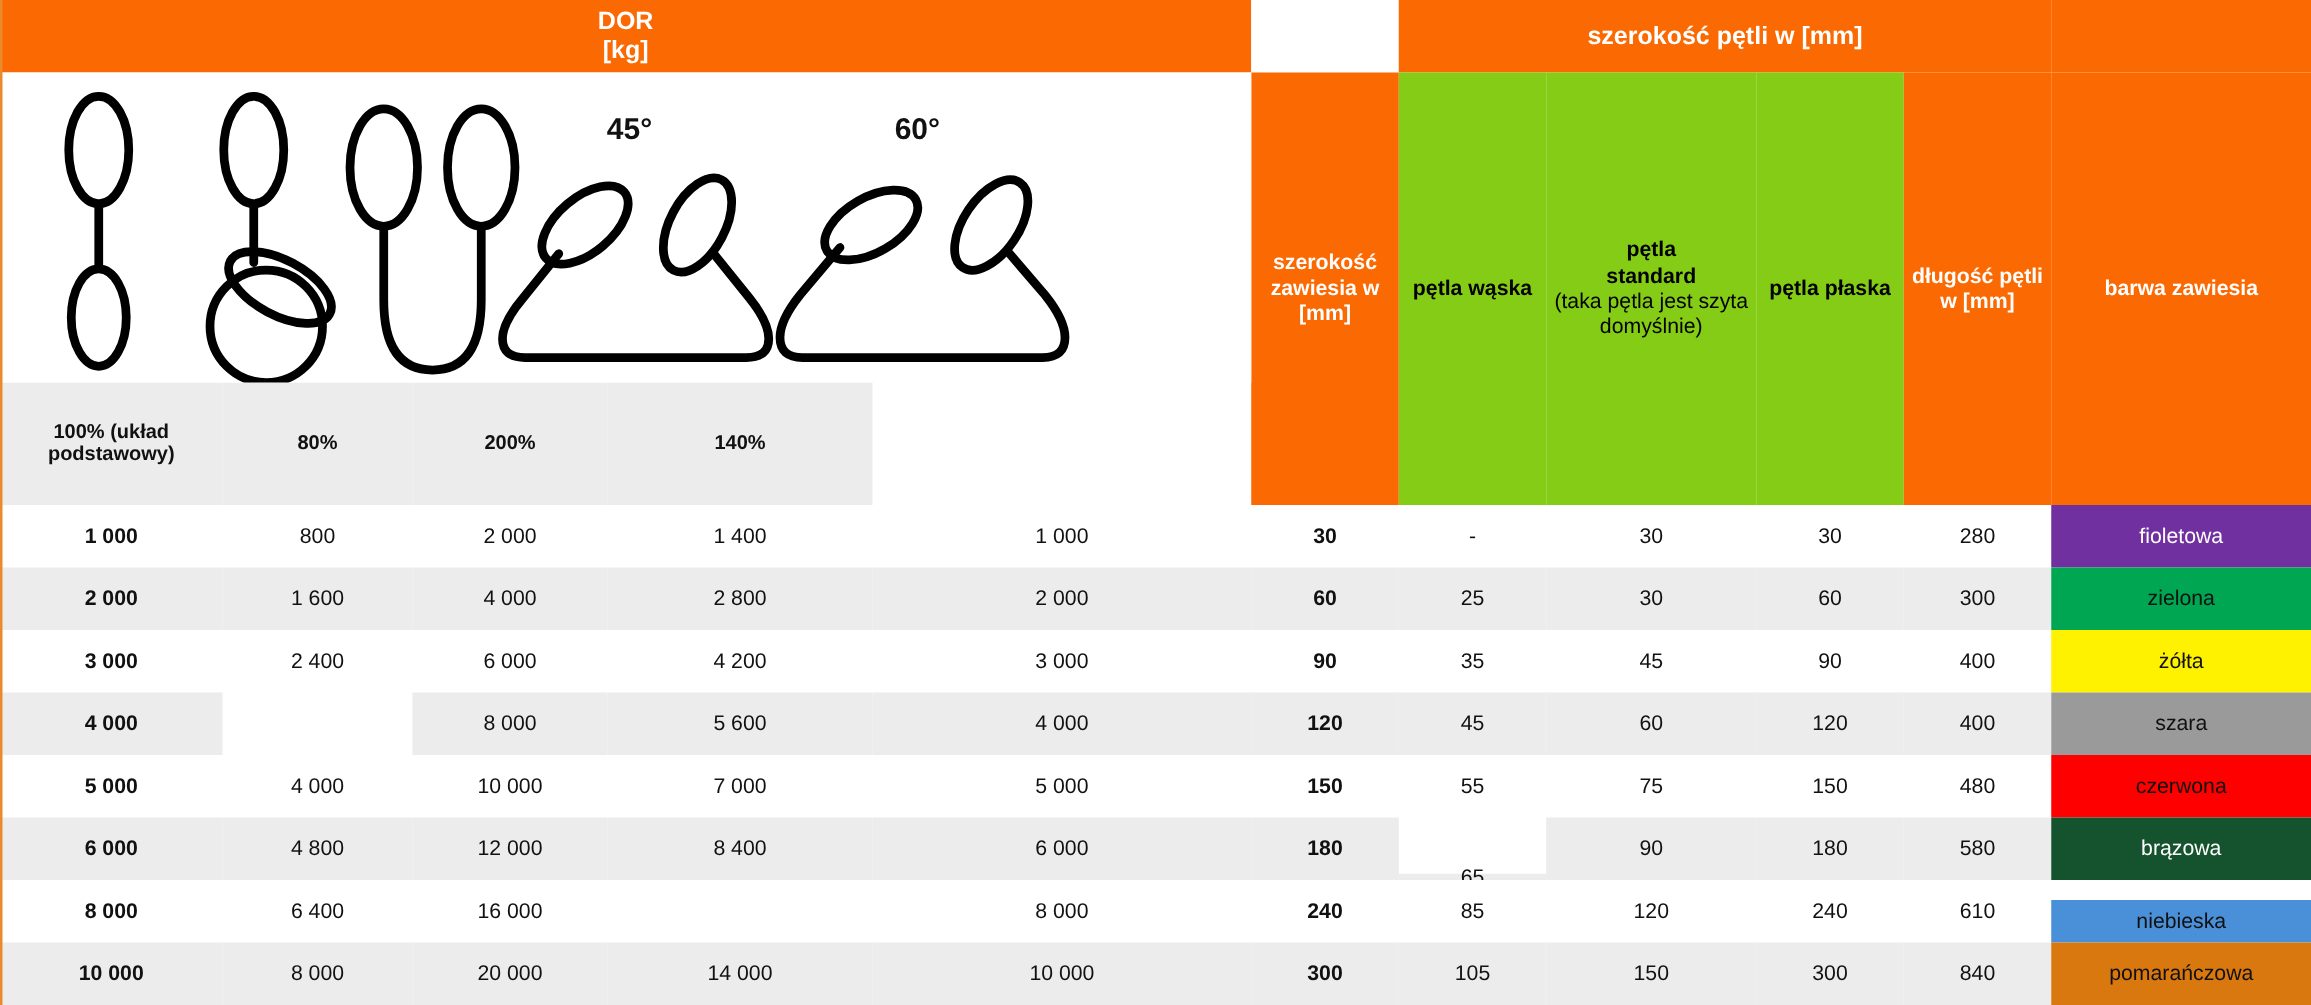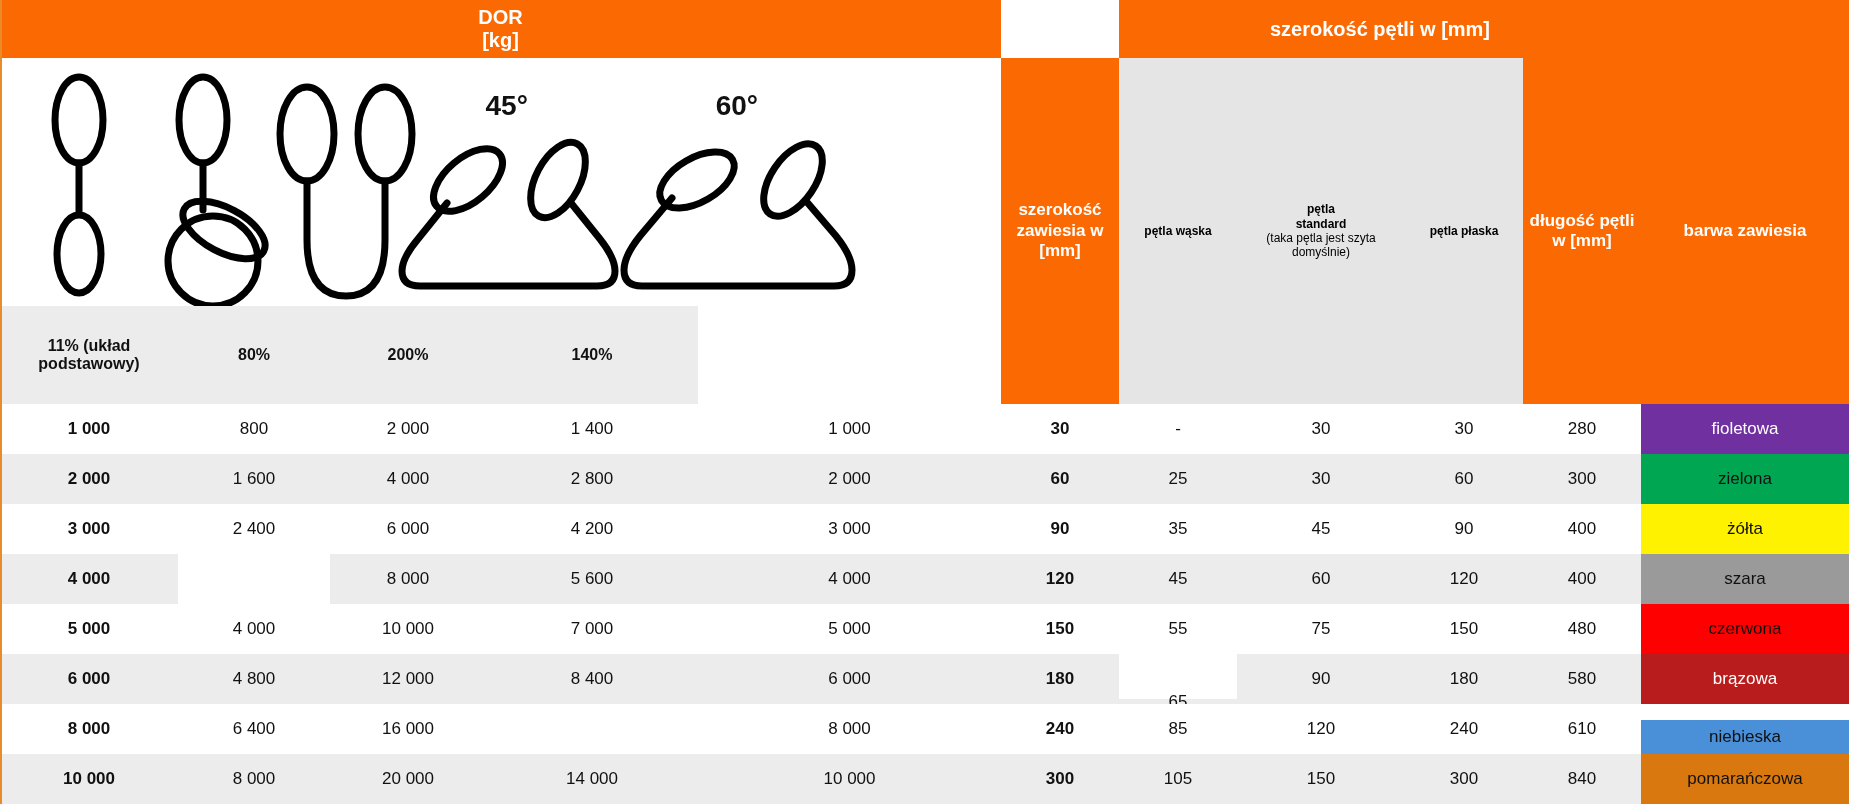--- a/index.html
+++ b/index.html
@@ -14,30 +14,30 @@
   }
 
   .cell{display:flex;align-items:center;justify-content:center;text-align:center;
         font-size:17px;color:#111;box-sizing:border-box;}
 
   .orange{background:#FB6A02;color:#ffffff;font-weight:bold;}
   .white{background:#ffffff;}
   .gray{background:#ECECEC;}
   .hdr-title{font-size:20px;line-height:1.15;font-weight:bold;}
   .hdr-sub{font-size:17px;line-height:1.2;font-weight:bold;}
-  .hdr-black{background:#e5e5e5;color:#000;font-weight:bold;font-size:12px;line-height:1.2;}
+  .hdr-black{background:#84cc16;color:#000;font-weight:bold;font-size:17px;line-height:1.2;}
   .hdr-black .norm{font-weight:normal;}
   .pct{font-size:16px;font-weight:bold;color:#111;}
   .colorcell{color:#111;font-size:17px;}
 
   
   .diagband{grid-column:1 / span 5;grid-row:2;background:#ffffff;position:relative;}
   .diagband svg{position:absolute;left:0;top:0;width:100%;height:100%;}
 
-  .deg{position:absolute;font-weight:bold;font-size:28px;color:#111;}
+  .deg{position:absolute;font-weight:bold;font-size:24px;color:#111;}
 
   
   #page:after{content:"";position:absolute;inset:0;pointer-events:none;
               border-left:2px solid #E98A2B;border-right:0;}
 </style>
 </head>
 <body>
 
 <div id="page">
   <div class="tbl">
@@ -93,21 +93,21 @@
       <span>standard</span>
       <span class="norm">(taka pętla jest szyta domyślnie)</span>
     </div>
 
     <div class="cell hdr-black" style="grid-column:9;grid-row:2 / span 2;">pętla płaska</div>
 
     <div class="cell orange hdr-sub" style="grid-column:10;grid-row:2 / span 2;">długość pętli w [mm]</div>
 
     <div class="cell orange hdr-sub" style="grid-column:11;grid-row:2 / span 2;">barwa zawiesia</div>
 
-    <div class="cell gray pct" style="grid-column:1;grid-row:3;">11% (układ podstawowy)</div>
+    <div class="cell gray pct" style="grid-column:1;grid-row:3;">100% (układ podstawowy)</div>
     <div class="cell gray pct" style="grid-column:2;grid-row:3;">80%</div>
     <div class="cell gray pct" style="grid-column:3;grid-row:3;">200%</div>
     <div class="cell gray pct" style="grid-column:4;grid-row:3;">140%</div>
 
   <div class="cell white" style="grid-area: 4 / 1;;font-weight:bold;">1 000</div>
       <div class="cell white" style="grid-area: 4 / 2;">800</div>
       <div class="cell white" style="grid-area: 4 / 3;">2 000</div>
       <div class="cell white" style="grid-area: 4 / 4;">1 400</div>
       <div class="cell white" style="grid-area: 4 / 5;">1 000</div>
       <div class="cell white" style="grid-area: 4 / 6;;font-weight:bold;">30</div>
@@ -162,21 +162,21 @@
       <div class="cell gray" style="grid-area: 9 / 1;;font-weight:bold;">6 000</div>
       <div class="cell gray" style="grid-area: 9 / 2;">4 800</div>
       <div class="cell gray" style="grid-area: 9 / 3;">12 000</div>
       <div class="cell gray" style="grid-area: 9 / 4;">8 400</div>
       <div class="cell gray" style="grid-area: 9 / 5;">6 000</div>
       <div class="cell gray" style="grid-area: 9 / 6;;font-weight:bold;">180</div>
       <div class="cell gray" style="grid-area: 9 / 7; margin-top: 45px;">65</div>
       <div class="cell gray" style="grid-area: 9 / 8;">90</div>
       <div class="cell gray" style="grid-area: 9 / 9;">180</div>
       <div class="cell gray" style="grid-area: 9 / 10;">580</div>
-      <div class="cell colorcell" style="grid-area: 9 / 11;;background:#b91c1c;color:#ffffff;">brązowa</div>
+      <div class="cell colorcell" style="grid-area: 9 / 11;;background:#14532d;color:#ffffff;">brązowa</div>
       <div class="cell white" style="grid-area: 10 / 1;;font-weight:bold;">8 000</div>
       <div class="cell white" style="grid-area: 10 / 2;">6 400</div>
       <div class="cell white" style="grid-area: 10 / 3;">16 000</div>
       <div class="cell white" style="grid-area: 10 / 5;">8 000</div>
       <div class="cell white" style="grid-area: 10 / 6;;font-weight:bold;">240</div>
       <div class="cell white" style="grid-area: 10 / 7;">85</div>
       <div class="cell white" style="grid-area: 10 / 8;">120</div>
       <div class="cell white" style="grid-area: 10 / 9;">240</div>
       <div class="cell white" style="grid-area: 10 / 10;">610</div>
       <div class="cell colorcell" style="grid-area: 10 / 11;;background:#4A90D9;color:#111111;margin-top:16px;">niebieska</div>

